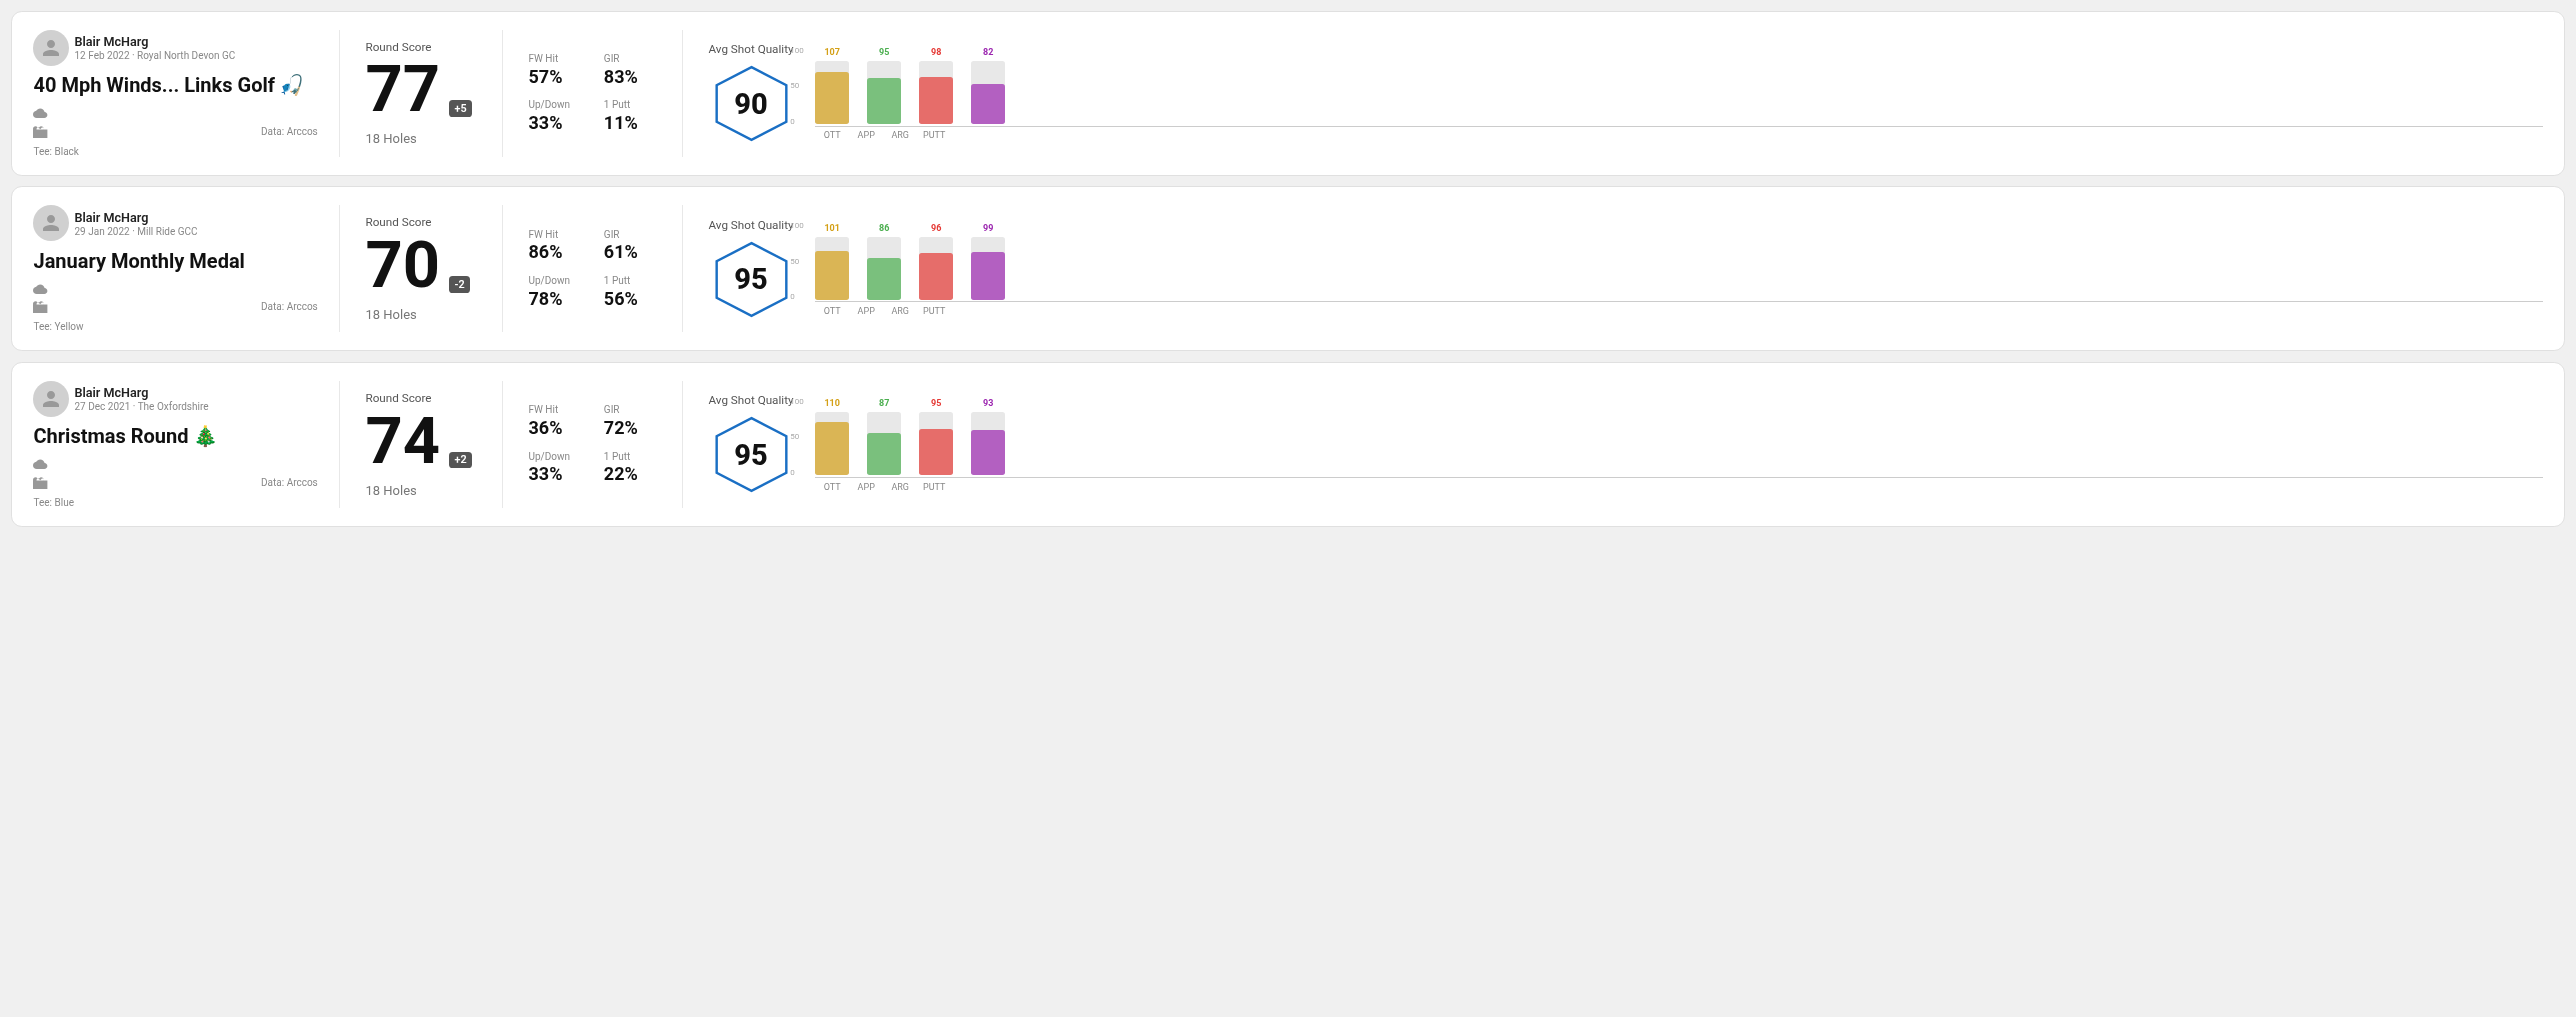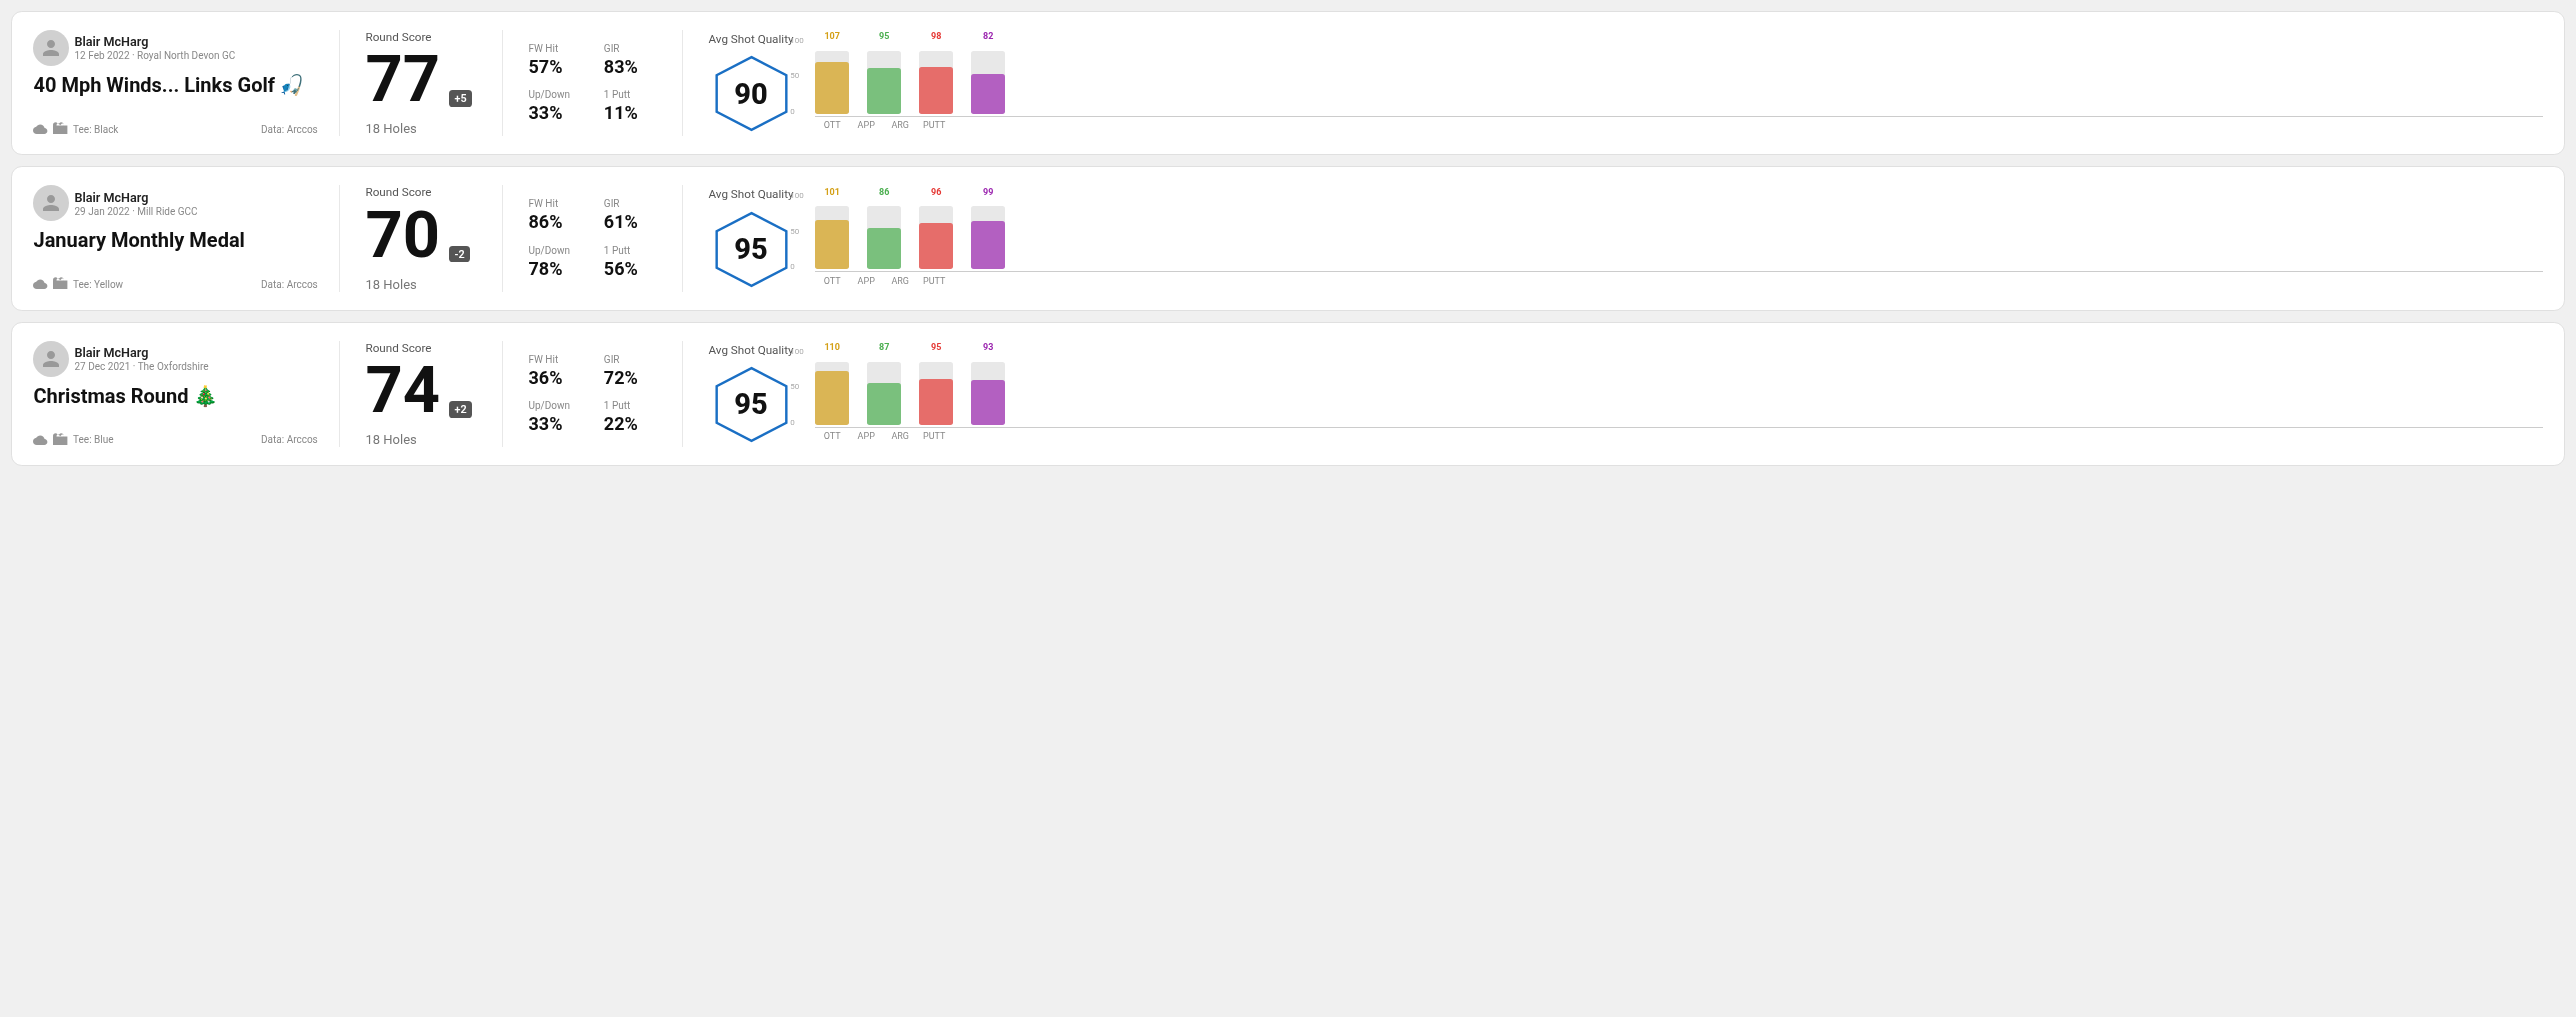--- a/index.html
+++ b/index.html
@@ -67,22 +67,23 @@
     }
     .card-footer {
       display: flex;
       justify-content: space-between;
       align-items: center;
       font-size: 10px;
       color: #888;
     }
     .tee-info {
       display: flex;
-      align-items: center;
+      align-items: flex-start;
       gap: 5.4px;
+      flex-direction: column;
     }
 
     
     .card-score {
       width: 162px;
       flex-shrink: 0;
       padding: 0 25px;
       display: flex;
       flex-direction: column;
       justify-content: center;
@@ -209,21 +210,21 @@
       display: flex;
       flex-direction: column;
       justify-content: space-between;
       font-size: 8px;
       color: #aaa;
     }
     .bar-group {
       display: flex;
       flex-direction: column;
       align-items: center;
-      gap: 8px;
+      gap: 2px;
     }
     .bar-top-label {
       font-size: 9px;
       font-weight: 700;
       margin-bottom: 1.8px;
     }
     .bar-wrapper {
       width: 34px;
       height: 63px;
       background: #e8e8e8;

